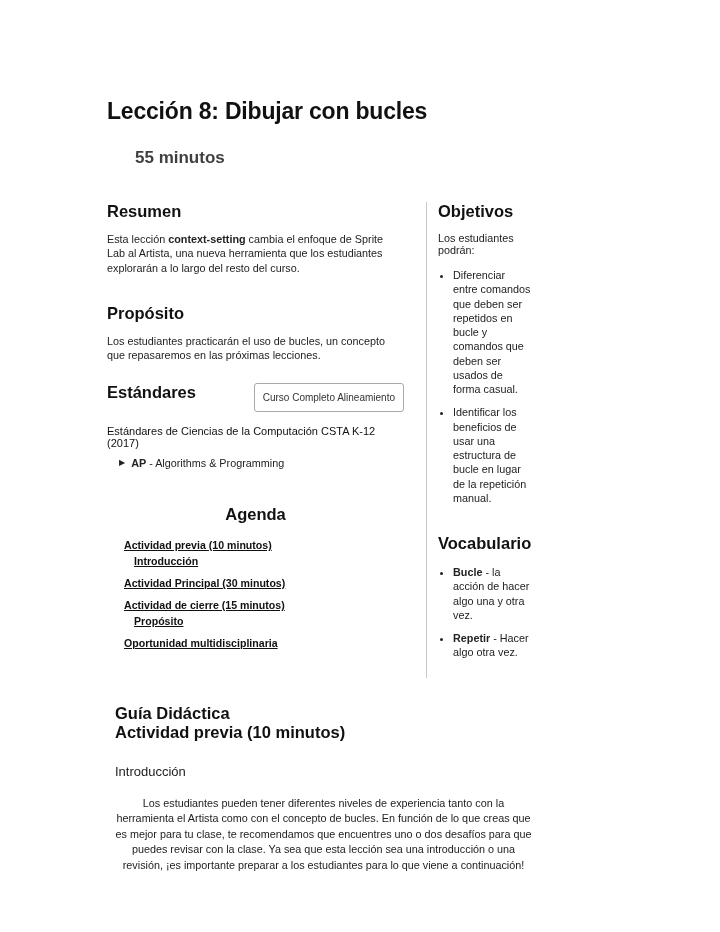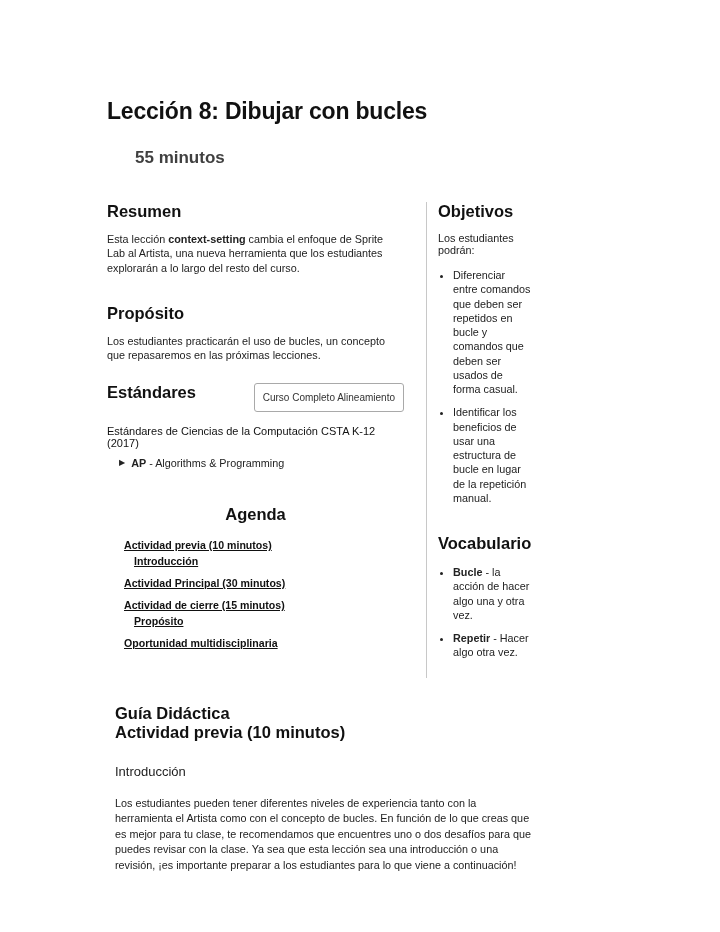--- a/index.html
+++ b/index.html
@@ -133,20 +133,21 @@
     font-size: 13px;
     font-weight: 400;
     color: #1c1c1c;
   }
   .guide-paragraph {
     margin-top: 17px;
     font-size: 10.8px;
     line-height: 1.44;
     color: #222;
     max-width: 520px;
+    text-align: center;
   }
 </style>
 </head>
 <body>
 
 <div class="page">
 
   <h1 class="title">Lección 8: Dibujar con bucles</h1>
   <div class="duration">55 minutos</div>
 

